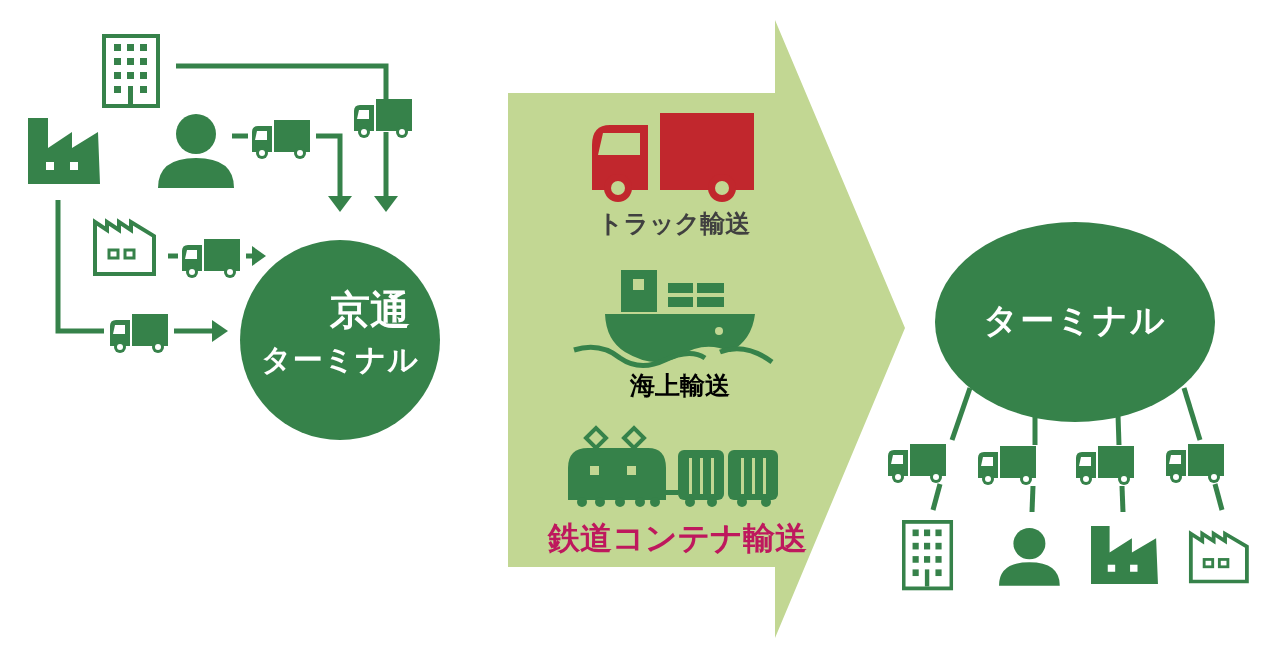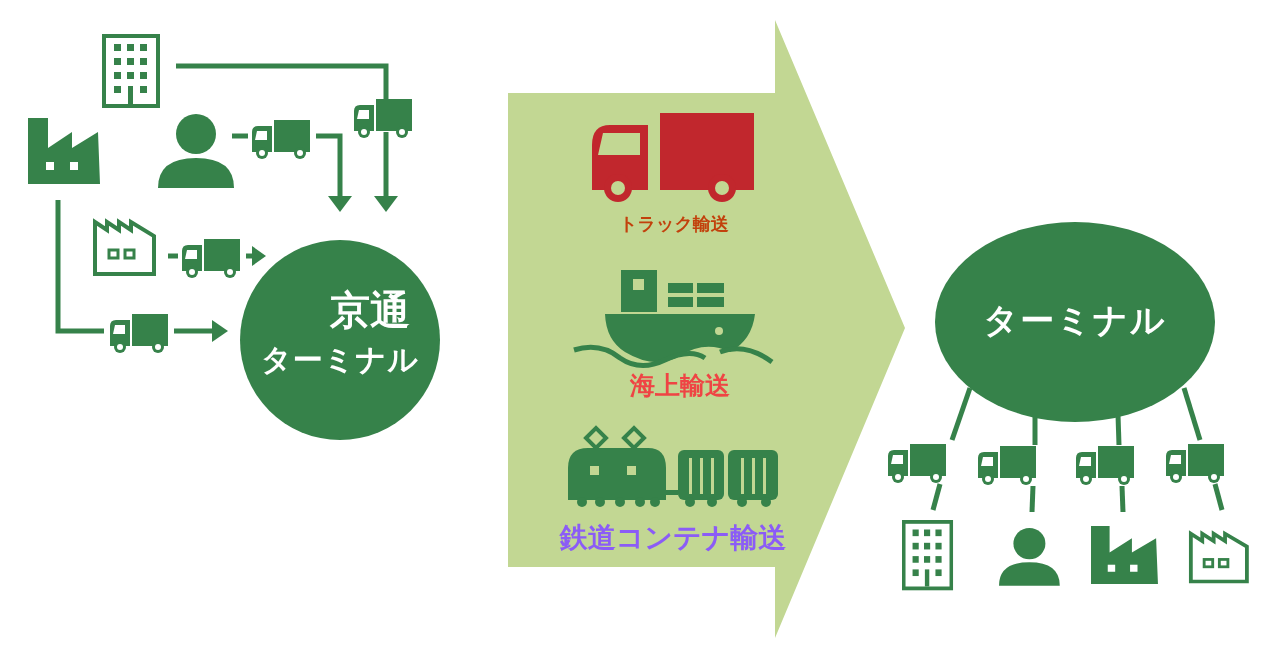--- a/index.html
+++ b/index.html
@@ -164,17 +164,17 @@
       <use href="#factory-solid"></use>
     </g>
   <g transform="translate(1188,530) scale(0.95,0.92)">
       <use href="#factory-outline"></use>
     </g>
 </svg>
 
 <div class="lbl term-lbl" style="left:270px;top:286px;width:140px;font-size:40px;line-height:48px;text-align:right;">京通</div>
 <div class="lbl term-lbl" style="left:260px;top:340px;width:160px;font-size:30px;line-height:40px;letter-spacing:1px;">ターミナル</div>
 
-<div class="lbl" style="left:570px;top:208px;width:208px;font-size:18px;line-height:32px;color:#c2410c;">トラック輸送</div>
-<div class="lbl" style="left:580px;top:370px;width:200px;font-size:25px;line-height:32px;color:#ef4444;">海上輸送</div>
-<div class="lbl" style="left:548px;top:522px;width:250px;font-size:28px;line-height:32px;color:#8b5cf6;">鉄道コンテナ輸送</div>
+<div class="lbl" style="left:570px;top:208px;width:208px;font-size:25px;line-height:32px;color:#404040;">トラック輸送</div>
+<div class="lbl" style="left:580px;top:370px;width:200px;font-size:25px;line-height:32px;color:#000000;">海上輸送</div>
+<div class="lbl" style="left:548px;top:522px;width:250px;font-size:32px;line-height:32px;color:#be185d;">鉄道コンテナ輸送</div>
 
 <div class="lbl term-lbl" style="left:955px;top:298px;width:240px;font-size:34px;line-height:44px;letter-spacing:2px;">ターミナル</div>
 
 </body></html>

